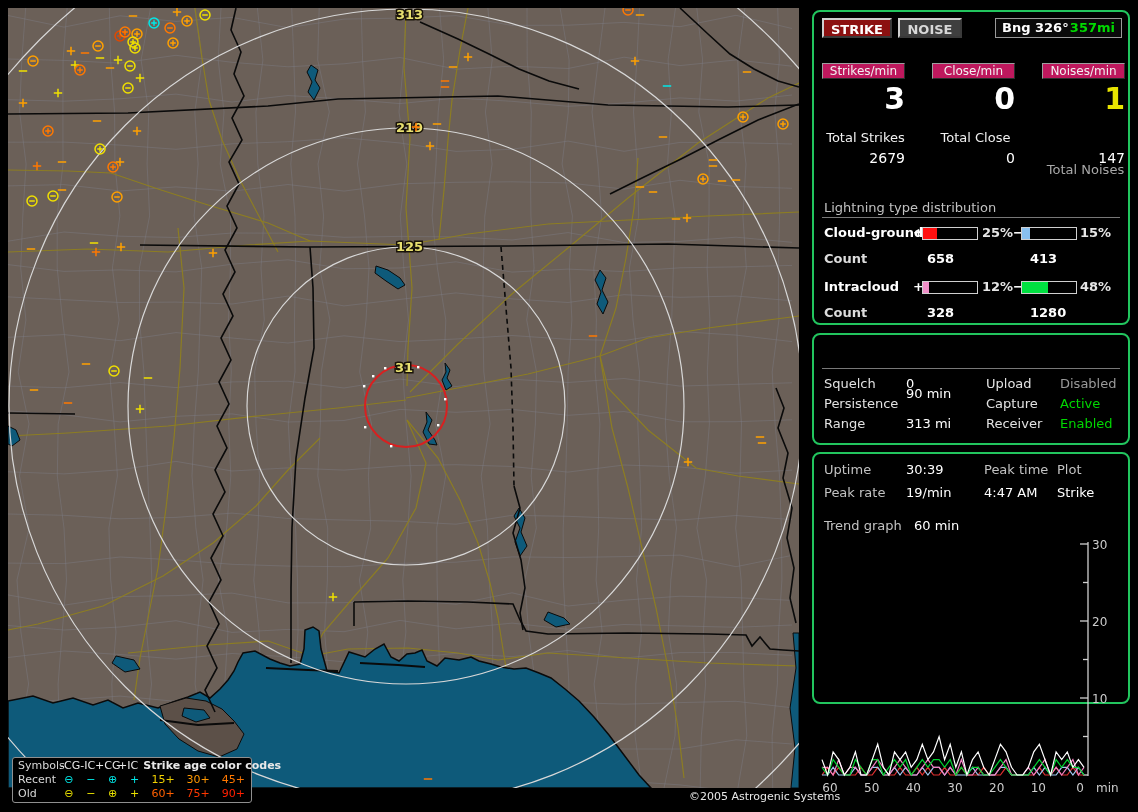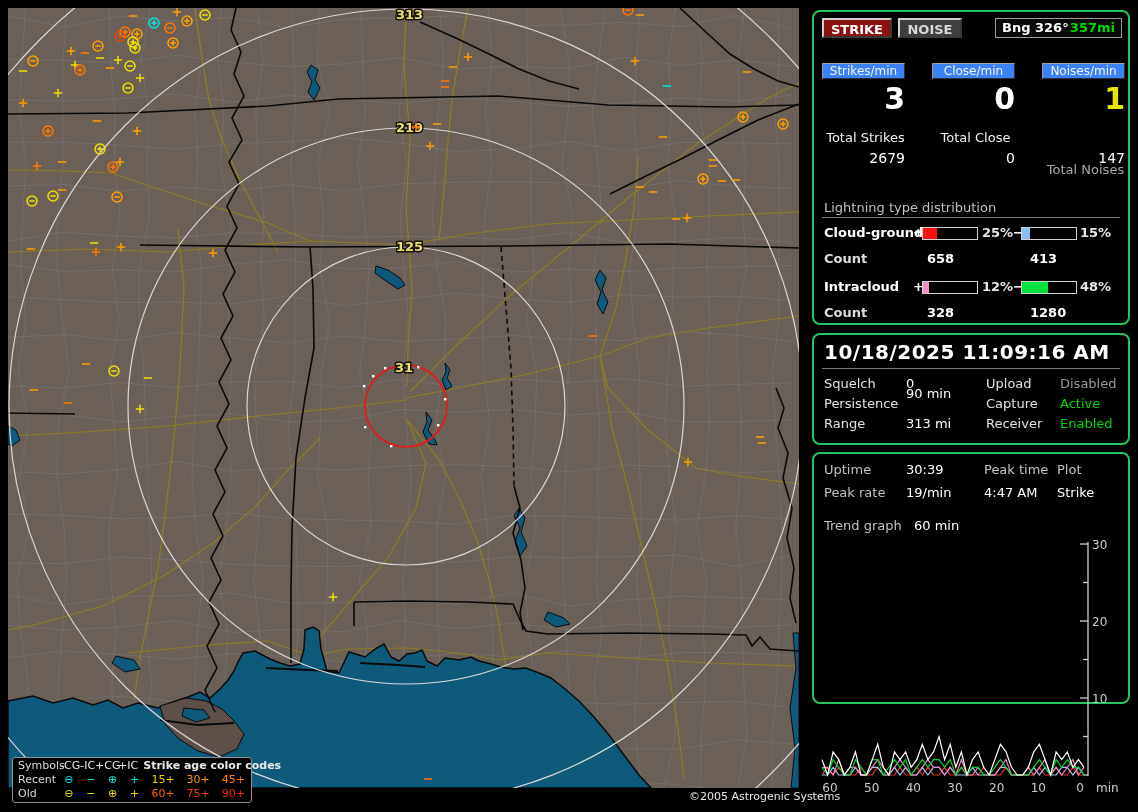--- a/index.html
+++ b/index.html
@@ -30,21 +30,21 @@
   #box2{top:333px;height:112px;}
   #box3{top:452px;height:252px;}
   .btn{position:absolute;height:20px;line-height:20px;text-align:center;font-weight:bold;font-size:13px;
        border:2px solid;border-color:#cfcfcf #3a3a3a #3a3a3a #cfcfcf;box-sizing:border-box;cursor:pointer;}
   .strike-btn{left:8px;top:6px;width:70px;background:#8c1111;color:#fff;}
   .noise-btn{left:84px;top:6px;width:64px;background:#3f3f3f;color:#d8d8d8;}
   .bng{position:absolute;left:181px;top:6px;width:127px;height:20px;line-height:18px;border:1px solid #9a9a9a;
        background:#0a0a0a;font-size:13px;font-weight:bold;display:flex;justify-content:space-between;padding:0 6px;box-sizing:border-box;}
   .green{color:#00d800;}
   .cat-btn{position:absolute;top:51px;width:83px;height:16px;line-height:15px;text-align:center;font-size:12px;
-           background:#3b82f6;color:#f2f2f2;border:1px solid;border-color:#9e9e9e #2c2c2c #2c2c2c #9e9e9e;box-sizing:border-box;cursor:pointer;}
+           background:#be185d;color:#f2f2f2;border:1px solid;border-color:#9e9e9e #2c2c2c #2c2c2c #9e9e9e;box-sizing:border-box;cursor:pointer;}
   .rate{position:absolute;top:70px;width:83px;height:34px;line-height:34px;font-size:30px;font-weight:bold;text-align:right;padding-right:2px;}
   .tot-label{position:absolute;top:118px;width:95px;font-size:13px;text-align:center;color:#f0f0f0;}
   .tot-label.dim{color:#a8a8a8;margin-top:32px;}
   .tot-value{position:absolute;top:138px;width:83px;font-size:14px;text-align:right;color:#fff;}
   .dist-title{position:absolute;left:10px;top:188px;font-size:13px;color:#c0c0c0;}
   .hr{position:absolute;left:8px;right:8px;height:1px;background:#787878;}
   .d-label{position:absolute;left:10px;font-size:13px;font-weight:bold;color:#fff;}
   .d-sign{position:absolute;font-size:13px;font-weight:bold;color:#fff;}
   .d-bar{position:absolute;width:54px;height:11px;margin-top:2px;border:1px solid #d0d0d0;background:#000;}
   .d-bar i{display:block;height:100%;}
@@ -538,21 +538,20 @@
           <i style="width: 48%; background: rgb(0, 224, 64);"></i>
         </div>
         <div class="d-pct" style="left:266px;top:267px">48%</div>
         <div class="d-count-label" style="top:293px">Count</div>
         <div class="d-count" style="left:113px;top:293px">328</div>
         <div class="d-count" style="left:216px;top:293px">1280</div>
       </div>
   </div>
 
   <div class="panel-box" id="box2">
-    <div id="clock">10/18/2025 11:09:16 AM</div>
     <div class="hr" style="top:33px"></div>
     <div id="status-rows">
         <div class="st-label" style="left:10px;top:41px">Squelch</div>
         <div class="st-value" style="left:92px;top:41px">0</div>
         <div class="st-label" style="left:172px;top:41px">Upload</div>
         <div class="st-value" style="left:246px;top:41px;color:#9a9a9a">Disabled</div>
         <div class="st-label" style="left:10px;top:61px">Persistence</div>
         <div class="st-value" style="left:92px;top:51px">90 min</div>
         <div class="st-label" style="left:172px;top:61px">Capture</div>
         <div class="st-value" style="left:246px;top:61px;color:#00d800">Active</div>

